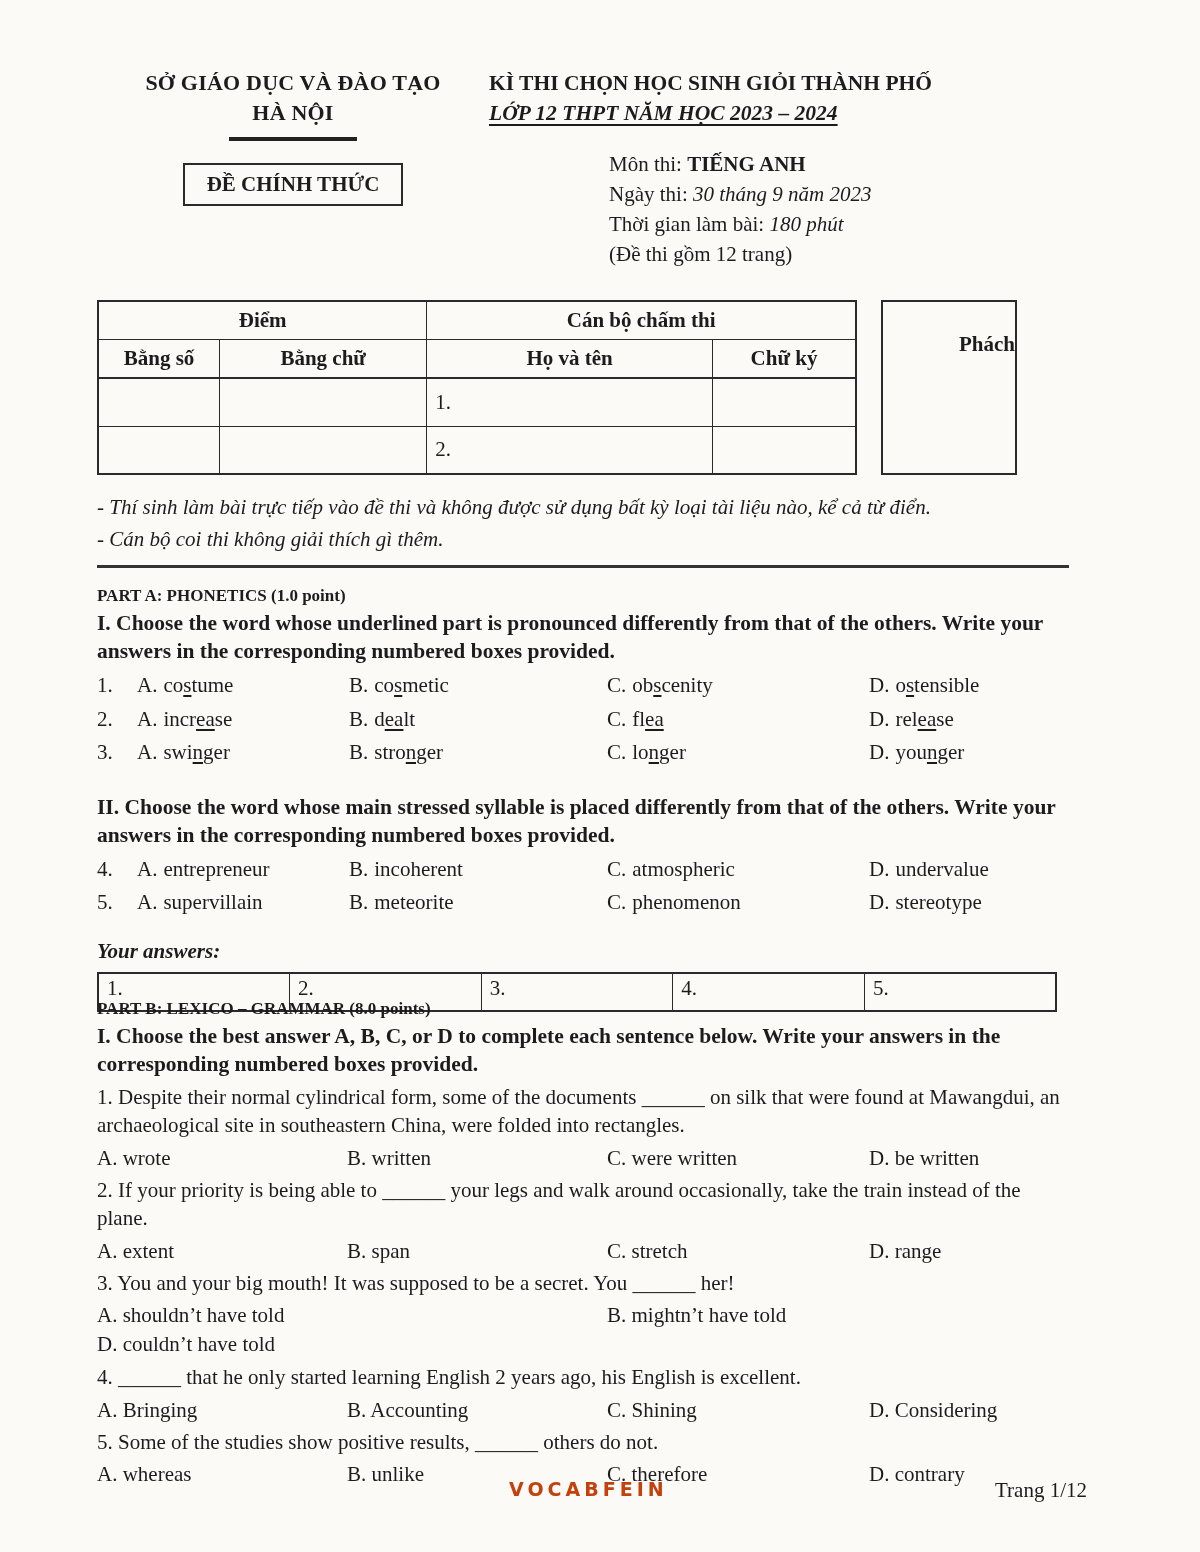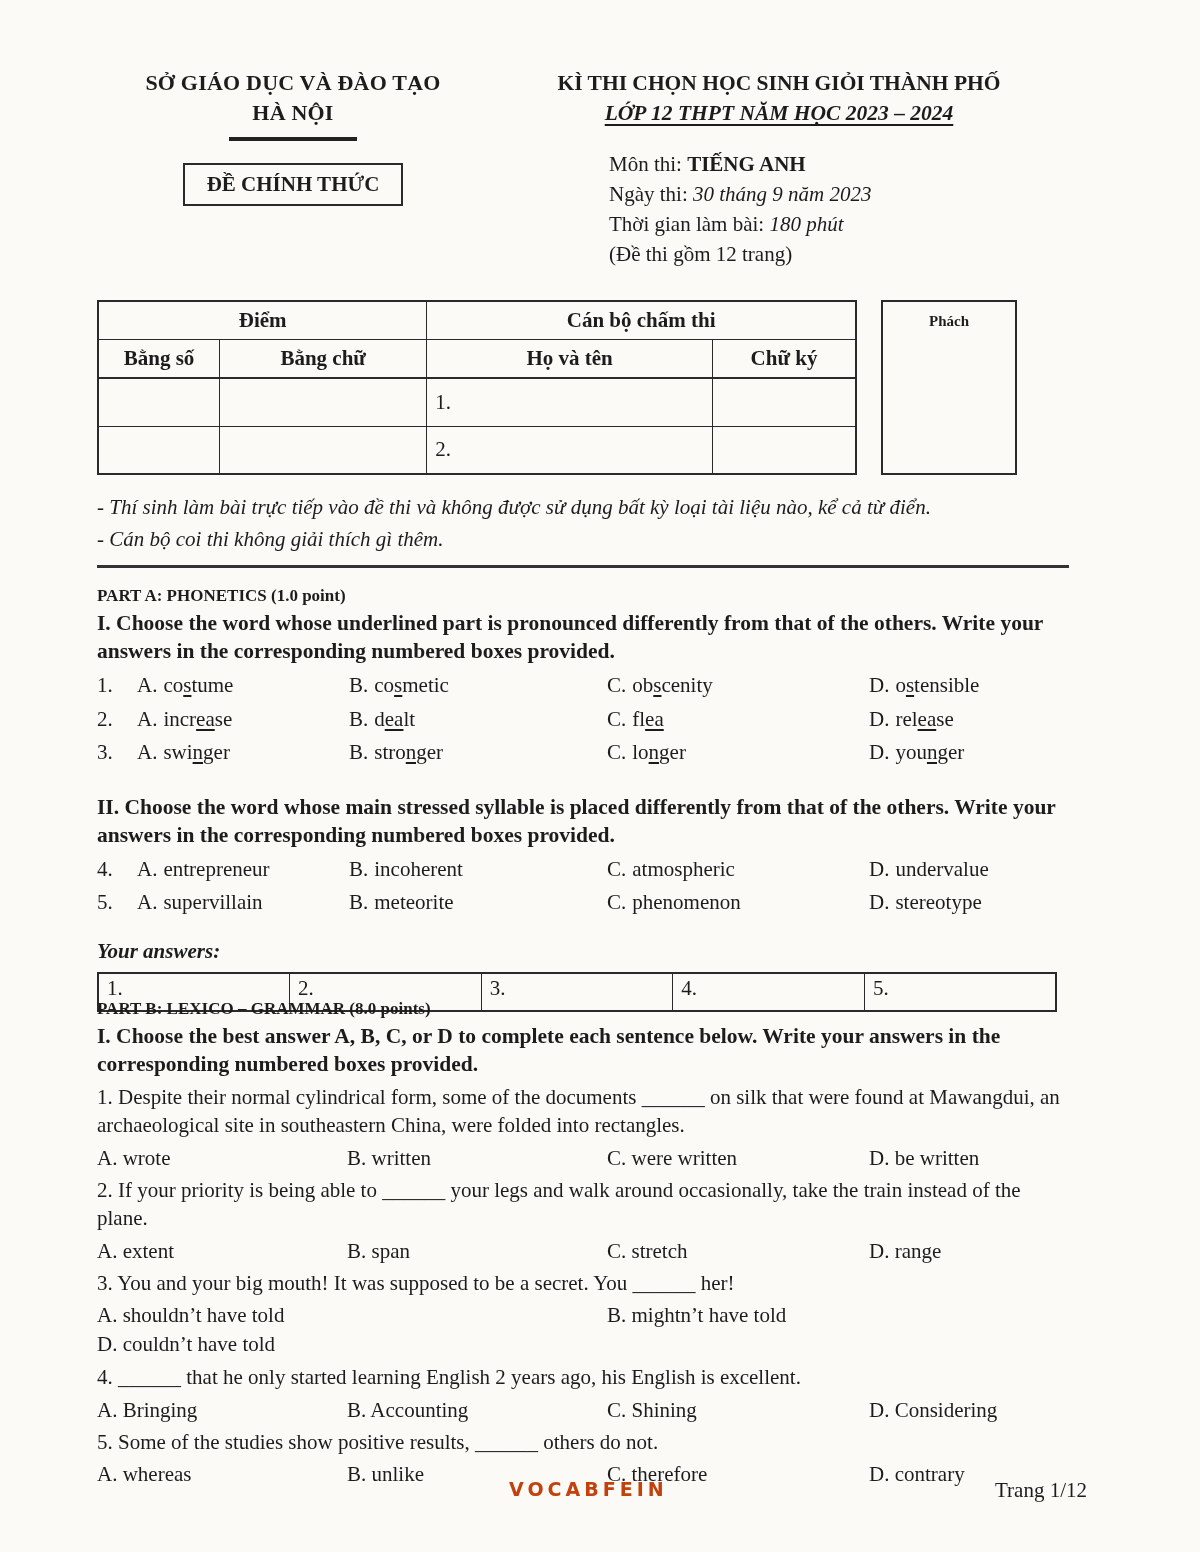--- a/index.html
+++ b/index.html
@@ -11,38 +11,38 @@
   .content { position:absolute; left:97px; width:972px; }
 
   
   .header { top:68px; display:flex; }
   .hdr-left { width:392px; text-align:center; }
   .hdr-left .org { font-weight:bold; font-size:22px; line-height:1.35; letter-spacing:.2px; }
   .org-underline { width:128px; height:4px; background:#222; margin:10px auto 0 auto; }
   .exam-code { display:inline-block; margin-top:22px; border:2px solid #2a2a2a;
     padding:7px 22px; font-weight:bold; font-size:21px; }
   .hdr-right { flex:1; }
-  .hdr-right .title { text-align:center; font-weight:bold; font-size:21.5px; line-height:1.4; }
+  .hdr-right .title { font-weight:bold; font-size:21.5px; line-height:1.4; }
   .title-u { text-decoration:underline; text-underline-offset:4px; text-decoration-thickness:2px;font-style:italic; }
   .exam-meta { margin-top:22px; padding-left:120px; font-size:21px; line-height:1.42; }
   .exam-meta .b { font-weight:bold; }
   .exam-meta .i { font-style:italic; }
 
   
   .score-wrap { top:300px; display:flex; }
   table.score { border-collapse:collapse; width:760px; }
   table.score td, table.score th {
     border:1.5px solid #2a2a2a; font-size:21px; font-weight:bold;
     text-align:center; vertical-align:middle; padding:6px 8px;
   }
   table.score .hdr2 td { border-bottom-width:2.5px; }
   table.score .data td { height:48px; font-weight:normal; text-align:left; }
   table.score { border:2px solid #2a2a2a; }
   .phach-box { width:136px; margin-left:24px; border:2px solid #2a2a2a;
-    text-align:center; padding-top:11px; font-weight:bold; font-size:15px; }
+    text-align:right; padding-top:30px; font-weight:bold; font-size:21px; }
 
   
   .notes { top:492px; font-style:italic; font-size:21px; line-height:1.5; }
   .sep-line { top:565px; border-top:3px solid #333; width:972px; }
 
   
   .parta { top:585px; }
   .partb { top:998px; }
   .sec-title { font-weight:bold; font-size:17px; line-height:1.3; }
   .instr { font-weight:bold; font-size:21.5px; line-height:1.32; margin-top:2px; }

